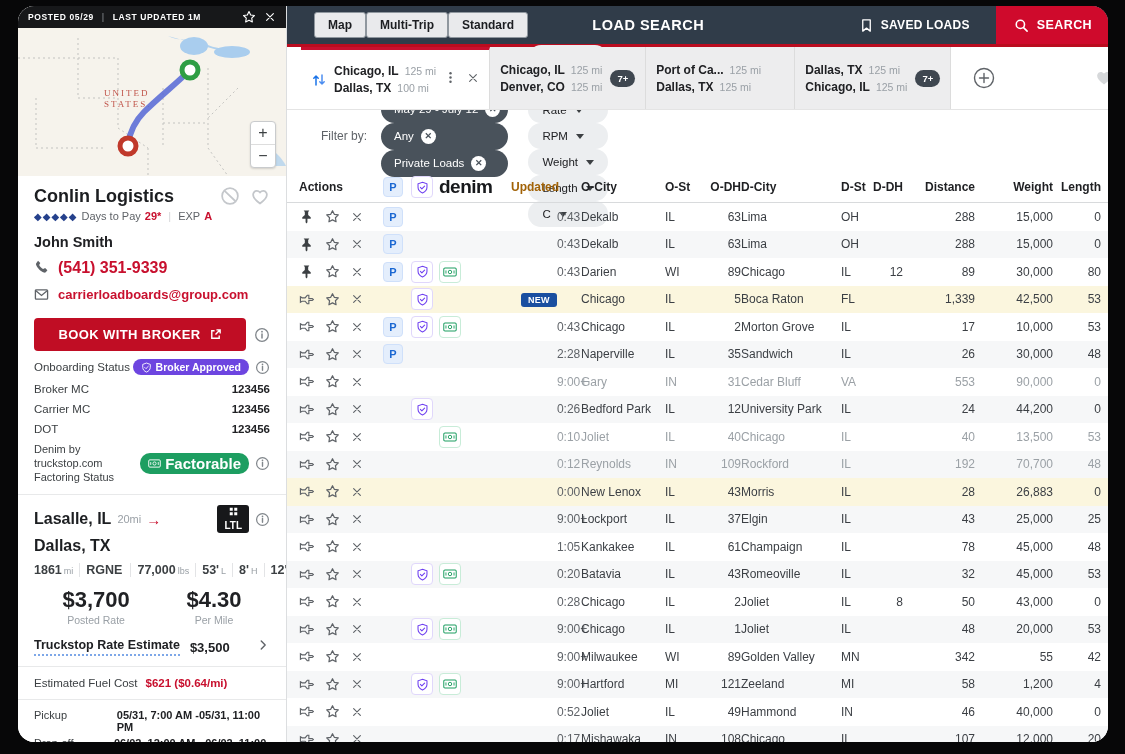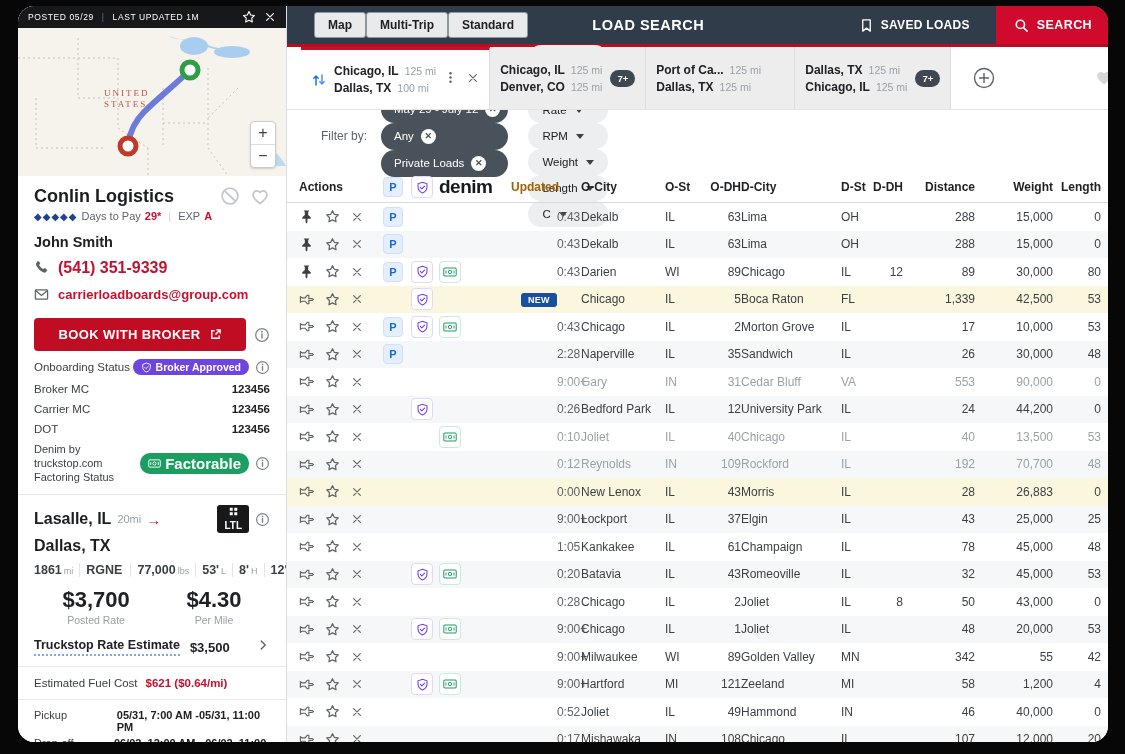--- a/index.html
+++ b/index.html
@@ -1,19 +1,19 @@
 <!DOCTYPE html>
 <html><head>
 <meta charset="utf-8">
 <style>
   html,body{margin:0;padding:0;width:1125px;height:754px;background:#070708;font-family:"Liberation Sans",sans-serif;overflow:hidden;}
   .app{position:absolute;left:18px;top:6px;width:1090px;height:736px;background:#fff;border-radius:16px;overflow:hidden;display:flex;}
   
   .left{width:268px;min-width:268px;height:100%;background:#fff;border-right:1px solid #dcdee0;display:flex;flex-direction:column;overflow:hidden;}
-  .card-hdr{height:22px;background:#17181a;display:flex;align-items:center;color:#fff;font-size:8.5px;font-weight:normal;letter-spacing:.6px;padding:0 10px;gap:8px;text-align:center;}
+  .card-hdr{height:22px;background:#17181a;display:flex;align-items:center;color:#fff;font-size:8.5px;font-weight:bold;letter-spacing:.6px;padding:0 10px;gap:8px;text-align:center;}
   .card-hdr .sep{color:#6b6f73;}
   .card-hdr .sp{flex:1;}
   .card-hdr svg{display:block;}
   .map{height:148px;position:relative;background:#b91c1c;}
   .map svg{display:block;}
   .zoomctl{position:absolute;right:10px;bottom:8px;width:24px;background:#fff;border:1px solid #c9cbcd;border-radius:4px;box-shadow:0 1px 2px rgba(0,0,0,.15);}
   .zoomctl div{height:22px;display:flex;align-items:center;justify-content:center;font-size:16px;color:#3c4043;cursor:pointer;}
   .zoomctl div:first-child{border-bottom:1px solid #ddd;}
   .lp-body{flex:1;padding:10px 16px 0 16px;overflow:hidden;}
   .broker-top{display:flex;align-items:flex-start;}

